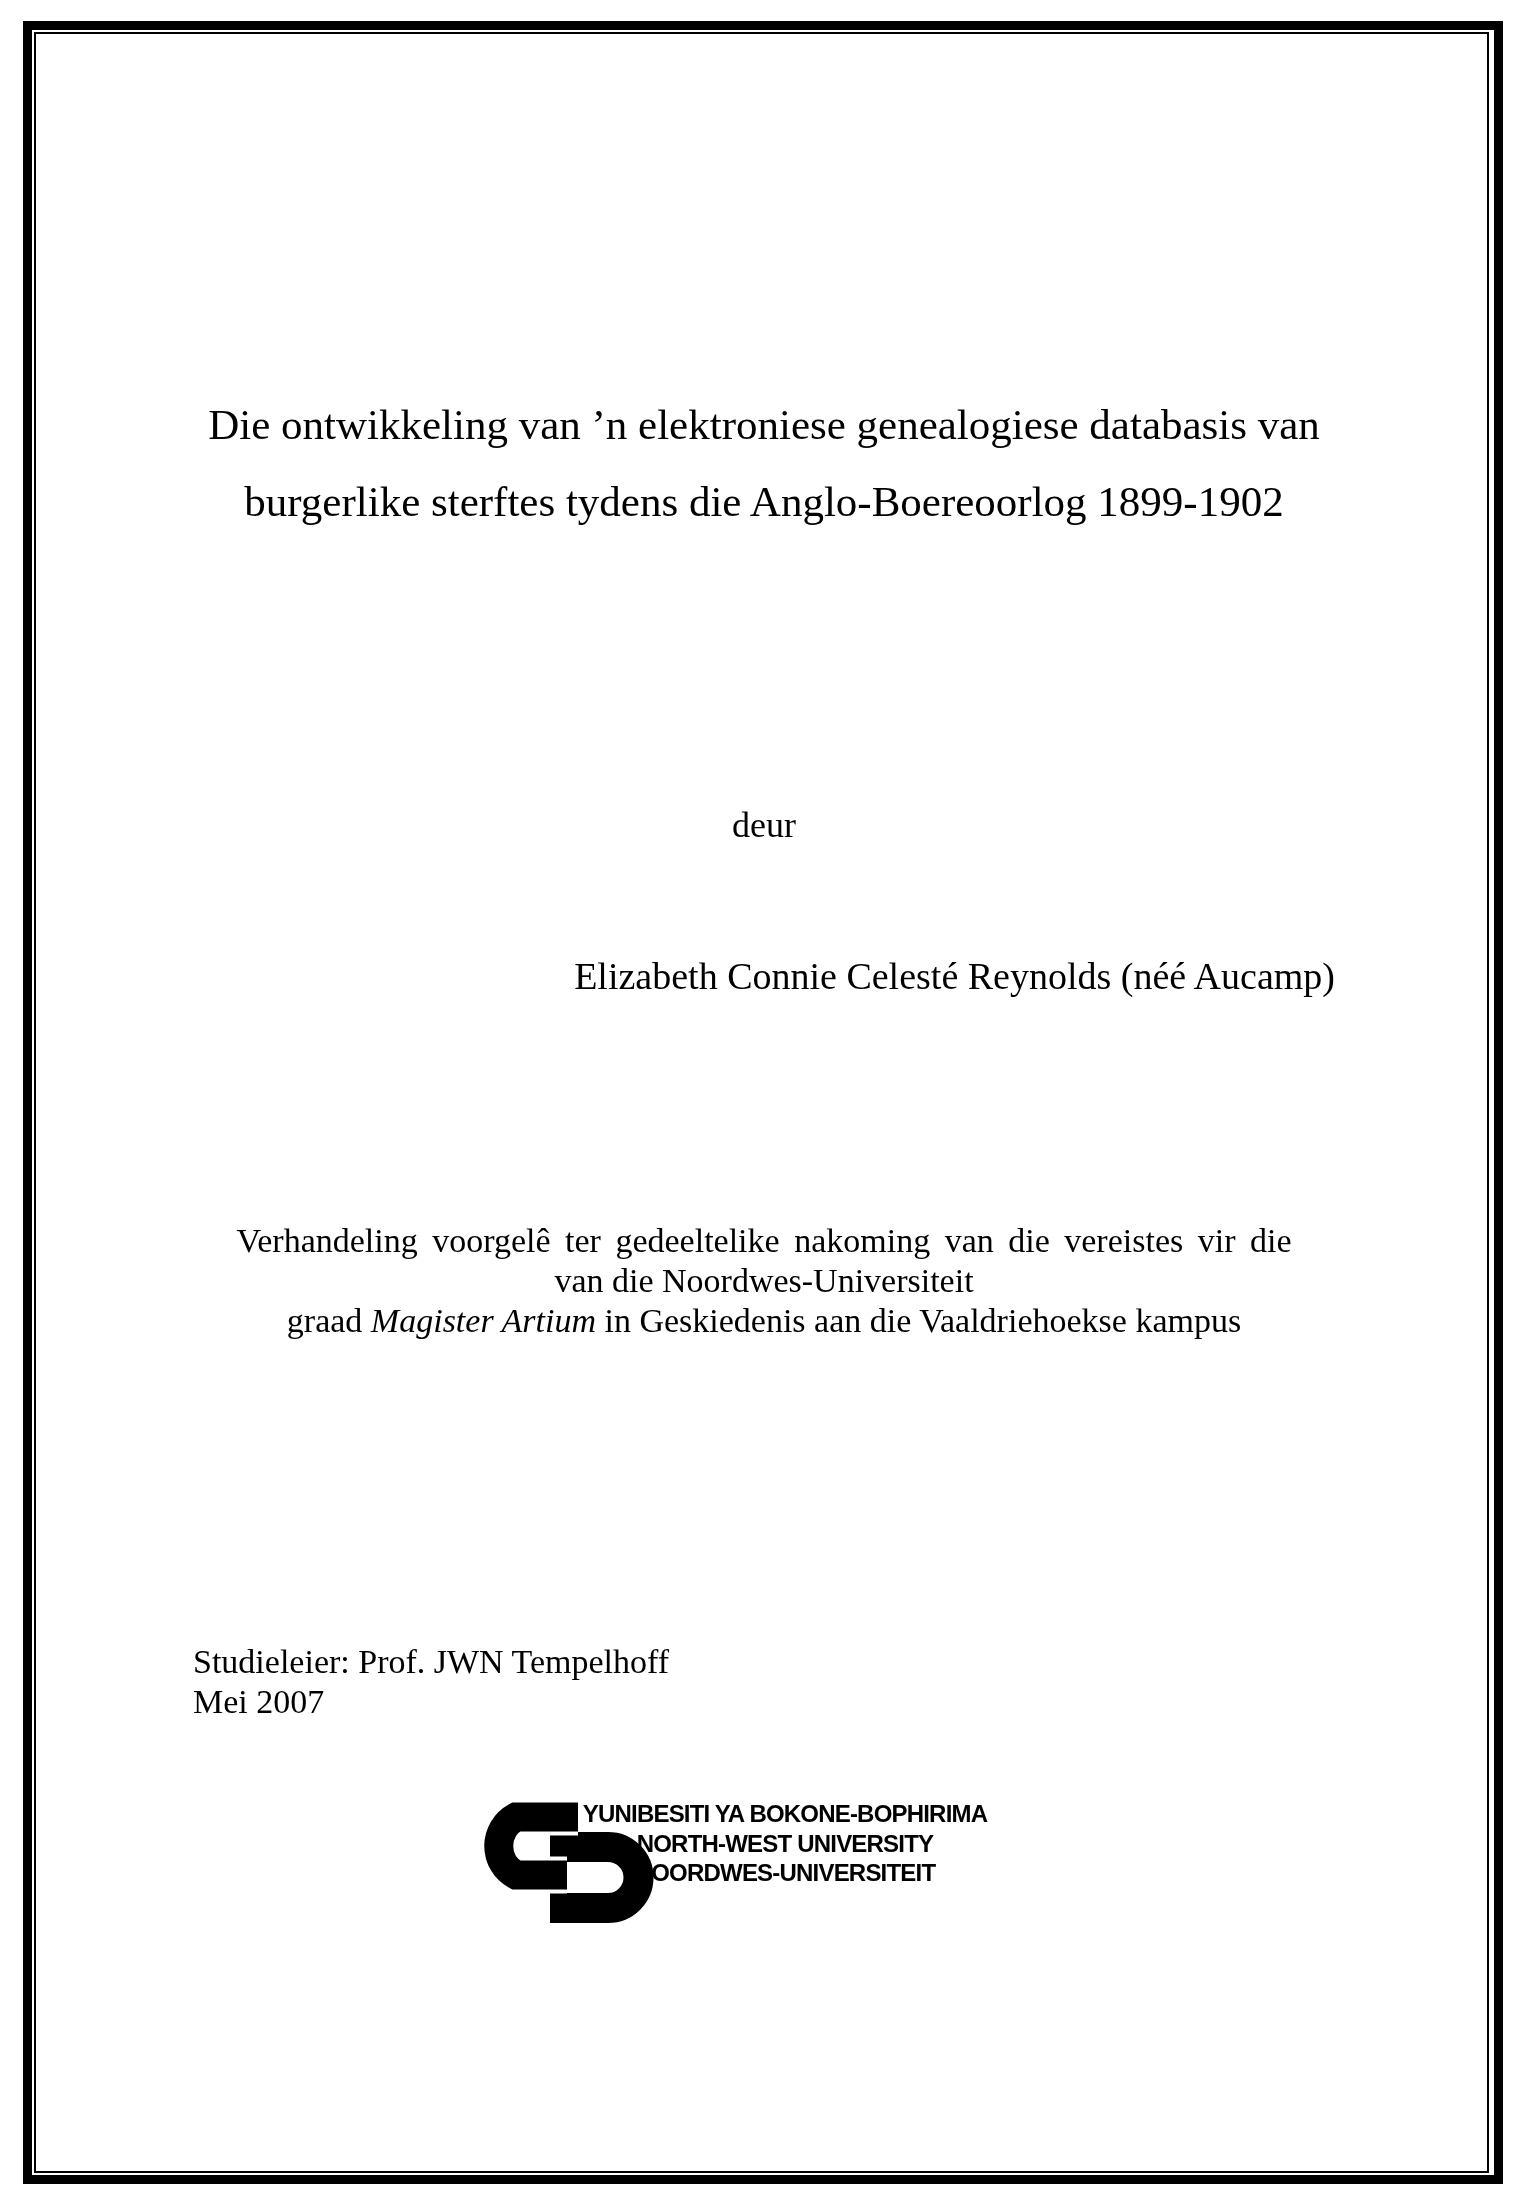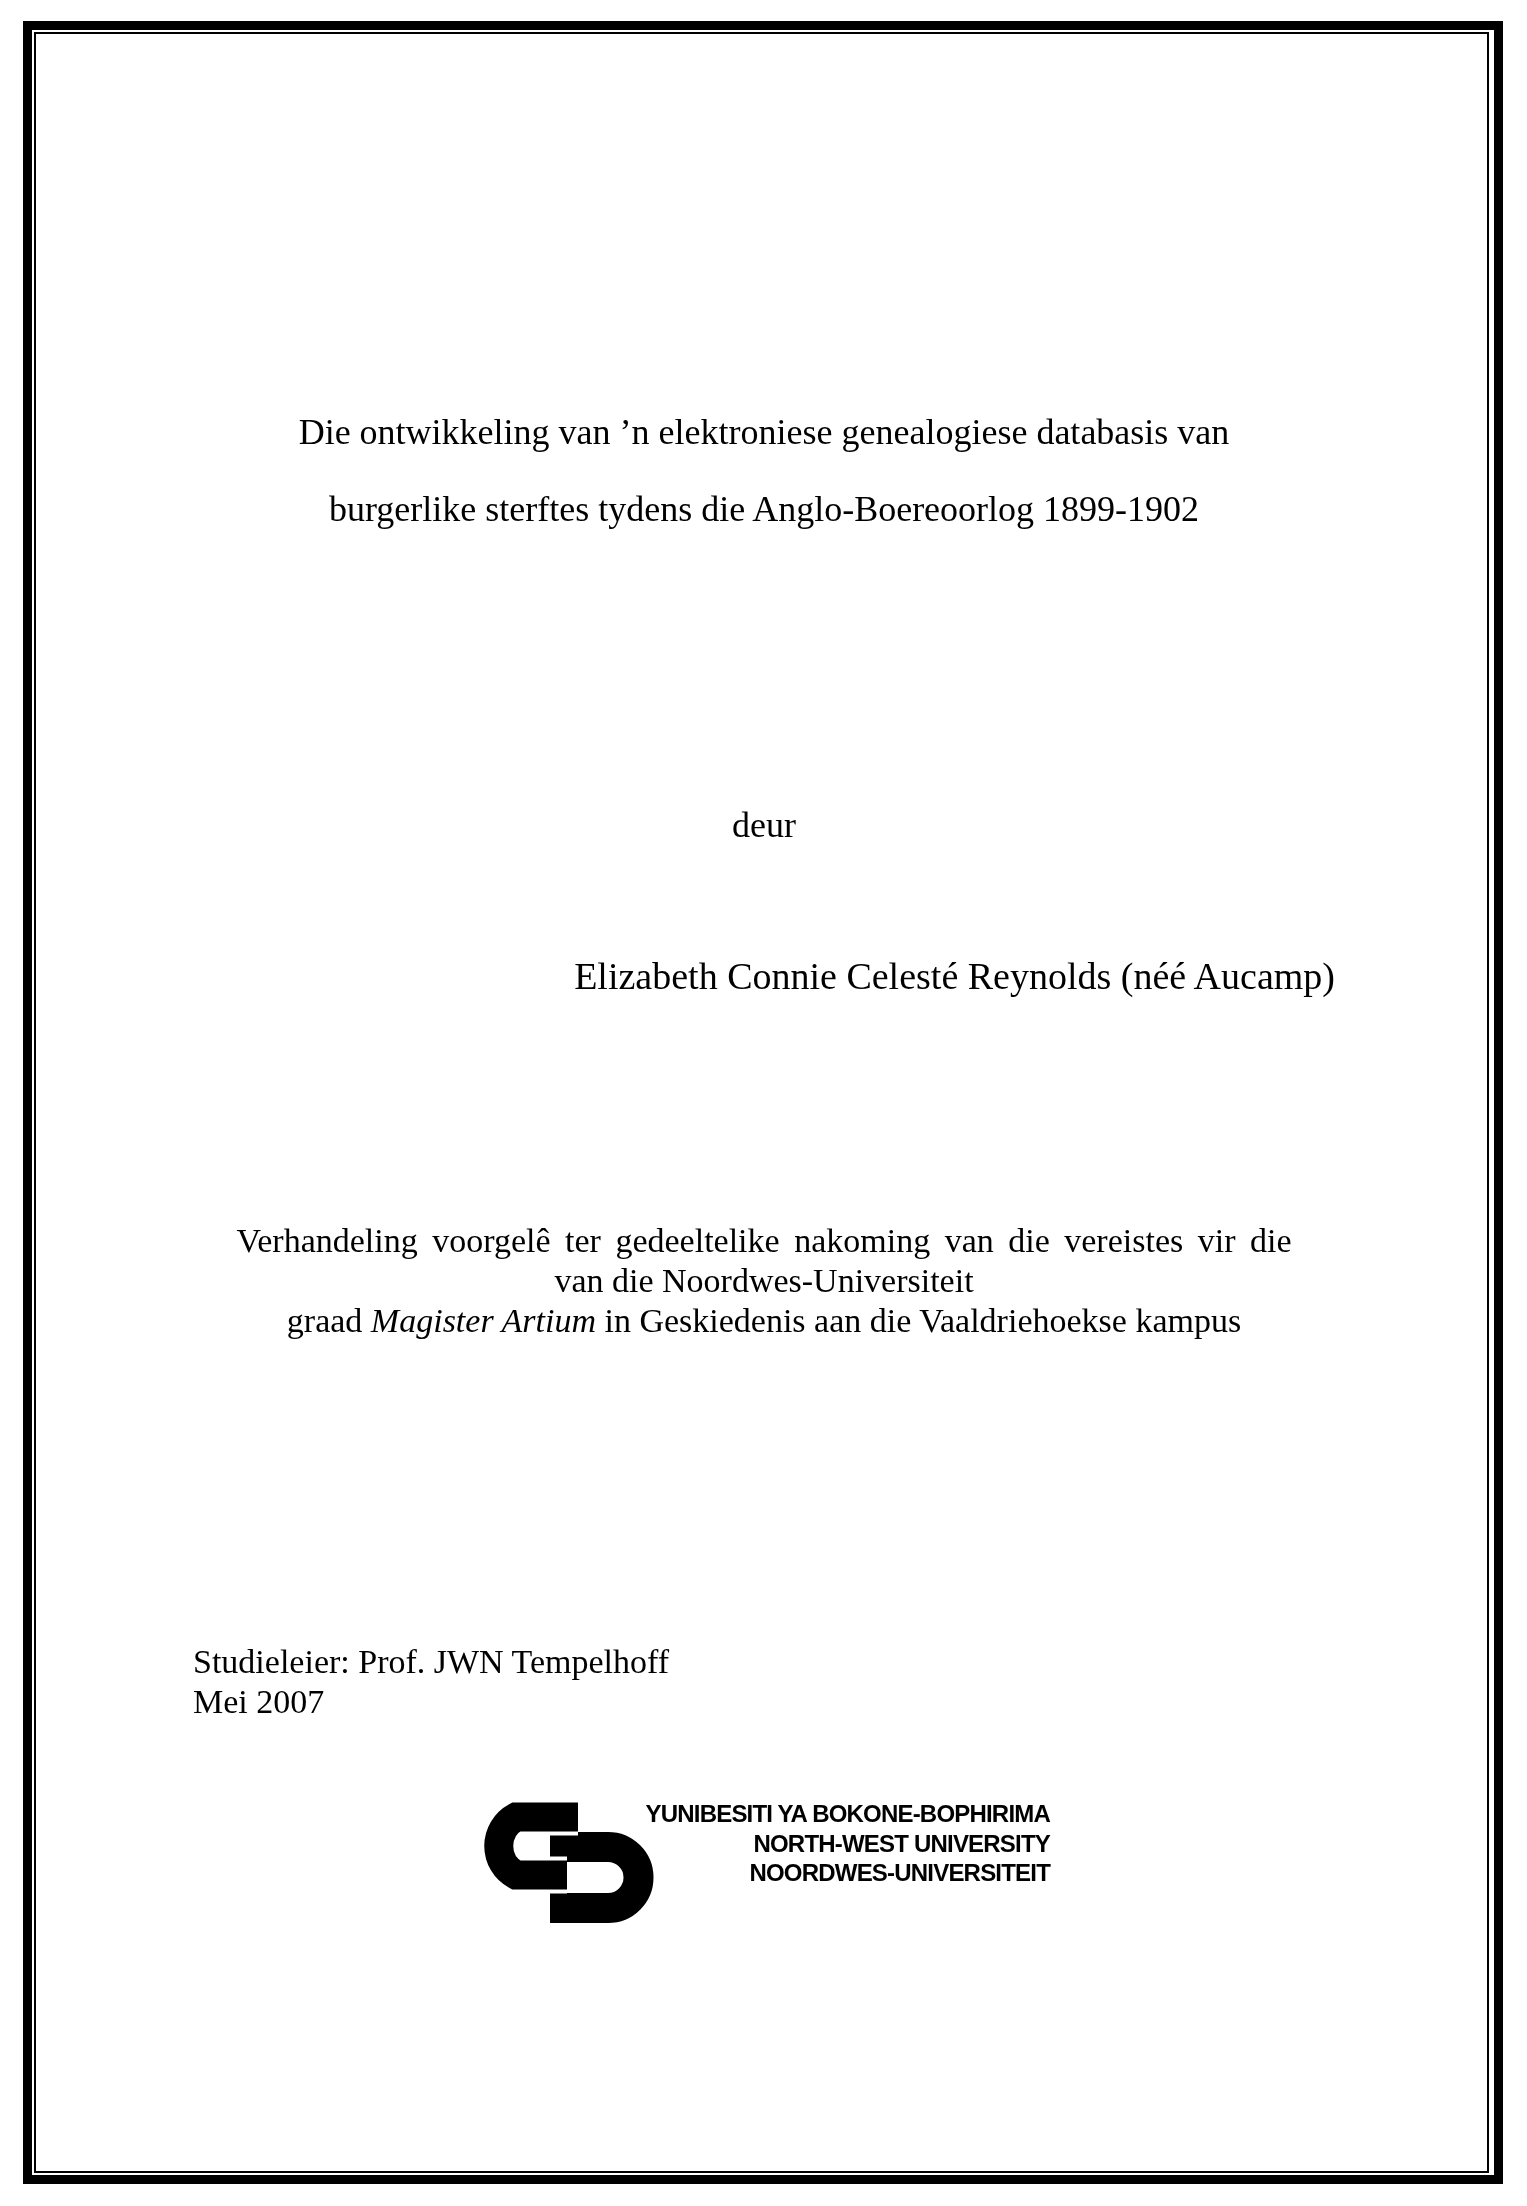--- a/index.html
+++ b/index.html
@@ -21,23 +21,23 @@
   }
   .border-inner {
     position: absolute;
     left: 34px; top: 32px;
     width: 1455px; height: 2141px;
     box-sizing: border-box;
     border: 2px solid #000;
   }
   .title-block {
     position: absolute;
-    left: 193px; top: 394px; width: 1142px;
+    left: 193px; top: 386px; width: 1142px;
     text-align: center;
-    font-size: 36px;
+    font-size: 43px;
     line-height: 77px;
     white-space: nowrap;
   }
   .byline {
     position: absolute;
     left: 193px; top: 803px; width: 1142px;
     text-align: center;
     font-size: 36px;
     line-height: 44px;
   }
@@ -70,21 +70,21 @@
     white-space: nowrap;
   }
   .logo-mark {
     position: absolute;
     left: 468px; top: 1802px;
     width: 190px; height: 121px;
   }
   .logo-text {
     position: absolute;
     left: 520px; top: 1799px; width: 530px;
-    text-align: right;
+    text-align: center;
     font-family: "Liberation Sans", "DejaVu Sans", sans-serif;
     font-weight: bold;
     font-size: 24px;
     line-height: 29.5px;
     letter-spacing: -0.8px;
     white-space: nowrap;
   }
 </style>
 </head>
 <body>

